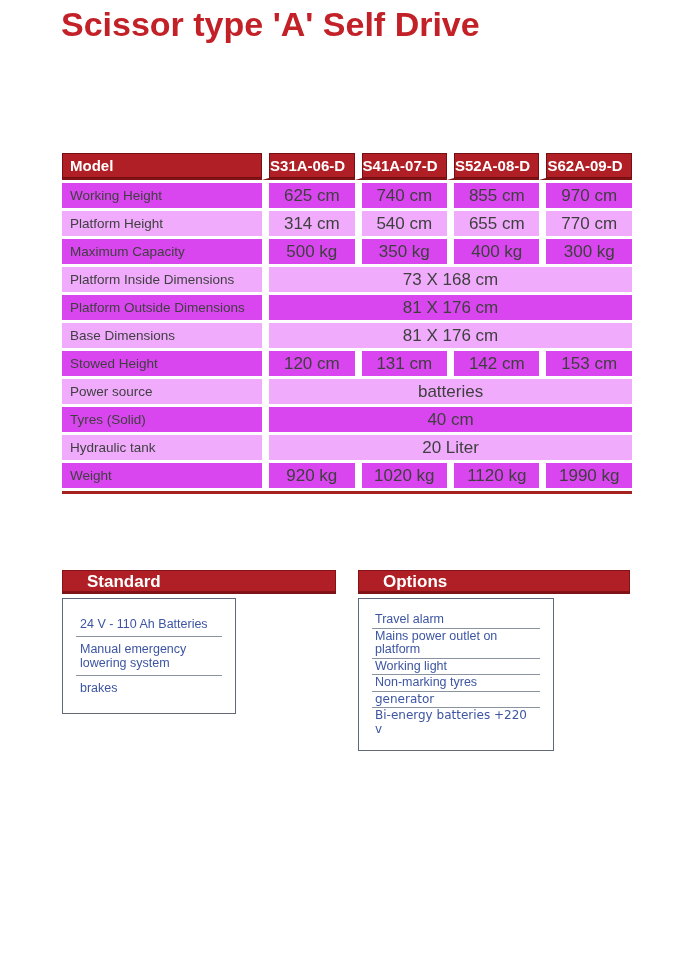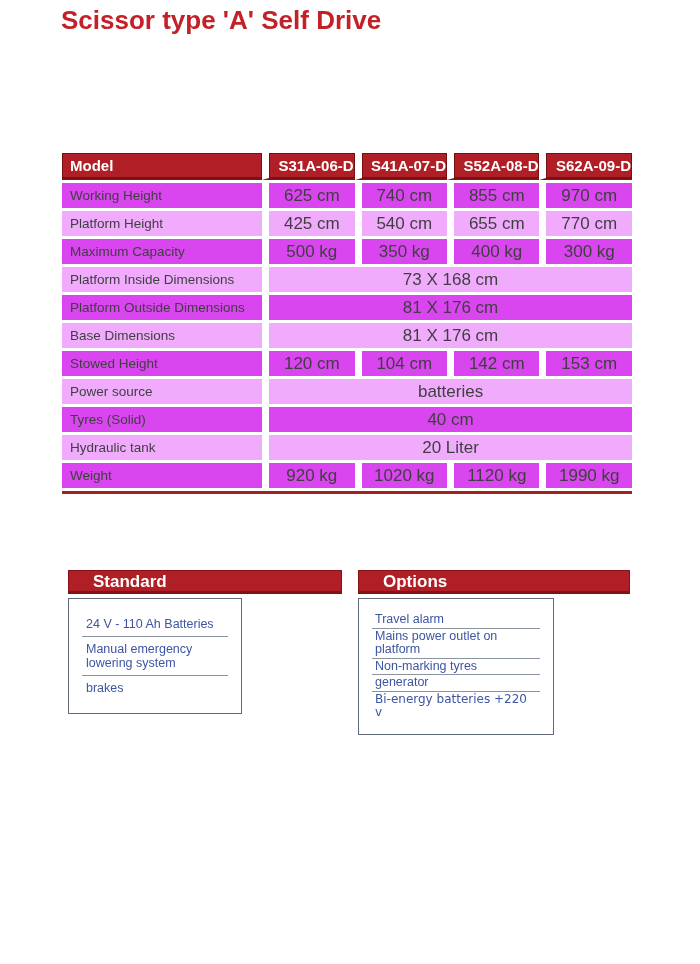--- a/index.html
+++ b/index.html
@@ -2,53 +2,53 @@
 <html><head>
 <meta charset="utf-8">
 <style>
   html,body { margin:0; padding:0; background:#ffffff; }
   body { width:700px; height:964px; font-family:"Liberation Sans", sans-serif; }
   .page { position:relative; width:700px; height:964px; background:#ffffff; overflow:hidden; }
 
   
   .title {
     position:absolute; left:61px; top:5px; margin:0;
-    font-size:26px; font-weight:bold; color:#c32128; letter-spacing:0px;
+    font-size:34px; font-weight:bold; color:#c32128; letter-spacing:0px;
   }
 
   
   .table-wrap {
     position:absolute; left:62px; top:150px; width:570px;
     border-bottom:3px solid #a6201e;
   }
   table.spec {
     width:100%; table-layout:fixed;
     border-collapse:separate; border-spacing:0 3px;
   }
   table.spec th, table.spec td { height:23px; vertical-align:middle; overflow:hidden; white-space:nowrap; }
   th.model-head {
     background:#b01f25; color:#ffffff; font-weight:bold; font-size:15px;
     text-align:left; padding-left:8px;
     box-shadow: inset 0 0 0 1px rgba(104,10,14,.8);
     border-bottom:2px solid #7f1216;
   }
   th.col-head {
     background:#b01f25; color:#ffffff; font-weight:bold; font-size:15px;
-    text-align:right; border-left:7px solid #ffffff;
+    text-align:left; border-left:7px solid #ffffff;
     box-shadow: inset 0 0 0 1px rgba(104,10,14,.8);
     border-bottom:2px solid #7f1216;
   }
   tr.shaded td { background:#d946ef; }
   tr.plain  td { background:#f0abfc; }
   td.label-cell { padding-left:8px; font-size:13.5px; color:#3f3f3f; }
   td.value-cell { border-left:7px solid #ffffff; text-align:center; font-size:17px; color:#3f3f3f; }
 
   
   .panel { position:absolute; top:570px; }
-  .panel-standard { left:62px;margin-left:6px; }
+  .panel-standard { left:62px; }
   .panel-options  { left:358px; }
   .panel-bar {
     height:24px; line-height:23px; background:#b01f25; color:#ffffff;
     font-weight:bold; font-size:17px; padding-left:25px; box-sizing:border-box;
     box-shadow: inset 0 0 0 1px rgba(104,10,14,.6);
     border-bottom:2px solid #7f1216;
   }
   .panel-standard .panel-bar { width:274px; }
   .panel-options  .panel-bar { width:272px; }
   .panel-list {
@@ -93,21 +93,21 @@
       <tbody>
           <tr class="shaded">
             <td class="label-cell">Working Height</td>
             <td class="value-cell">625 cm</td>
             <td class="value-cell">740 cm</td>
             <td class="value-cell">855 cm</td>
             <td class="value-cell">970 cm</td>
           </tr>
           <tr class="plain">
             <td class="label-cell">Platform Height</td>
-            <td class="value-cell">425 cm</td>
+            <td class="value-cell">314 cm</td>
             <td class="value-cell">540 cm</td>
             <td class="value-cell">655 cm</td>
             <td class="value-cell">770 cm</td>
           </tr>
           <tr class="shaded">
             <td class="label-cell">Maximum Capacity</td>
             <td class="value-cell">500 kg</td>
             <td class="value-cell">350 kg</td>
             <td class="value-cell">400 kg</td>
             <td class="value-cell">300 kg</td>
@@ -120,21 +120,21 @@
             <td class="label-cell">Platform Outside Dimensions</td>
             <td colspan="4" class="value-cell">81 X 176 cm</td>
           </tr>
           <tr class="plain">
             <td class="label-cell">Base Dimensions</td>
             <td colspan="4" class="value-cell">81 X 176 cm</td>
           </tr>
           <tr class="shaded">
             <td class="label-cell">Stowed Height</td>
             <td class="value-cell">120 cm</td>
-            <td class="value-cell">104 cm</td>
+            <td class="value-cell">131 cm</td>
             <td class="value-cell">142 cm</td>
             <td class="value-cell">153 cm</td>
           </tr>
           <tr class="plain">
             <td class="label-cell">Power source</td>
             <td colspan="4" class="value-cell">batteries</td>
           </tr>
           <tr class="shaded">
             <td class="label-cell">Tyres (Solid)</td>
             <td colspan="4" class="value-cell">40 cm</td>
@@ -161,19 +161,20 @@
         <li>Manual emergency lowering system</li>
         <li>brakes</li>
       </ul>
   </div>
 
   <div class="panel panel-options">
     <div class="panel-bar">Options</div>
     <ul class="panel-list">
         <li>Travel alarm</li>
         <li>Mains power outlet on platform</li>
+        <li>Working light</li>
         <li>Non-marking tyres</li>
         <li>generator</li>
         <li>Bi-energy batteries +220 v</li>
       </ul>
   </div>
 
 </div>
 
 </body></html>

